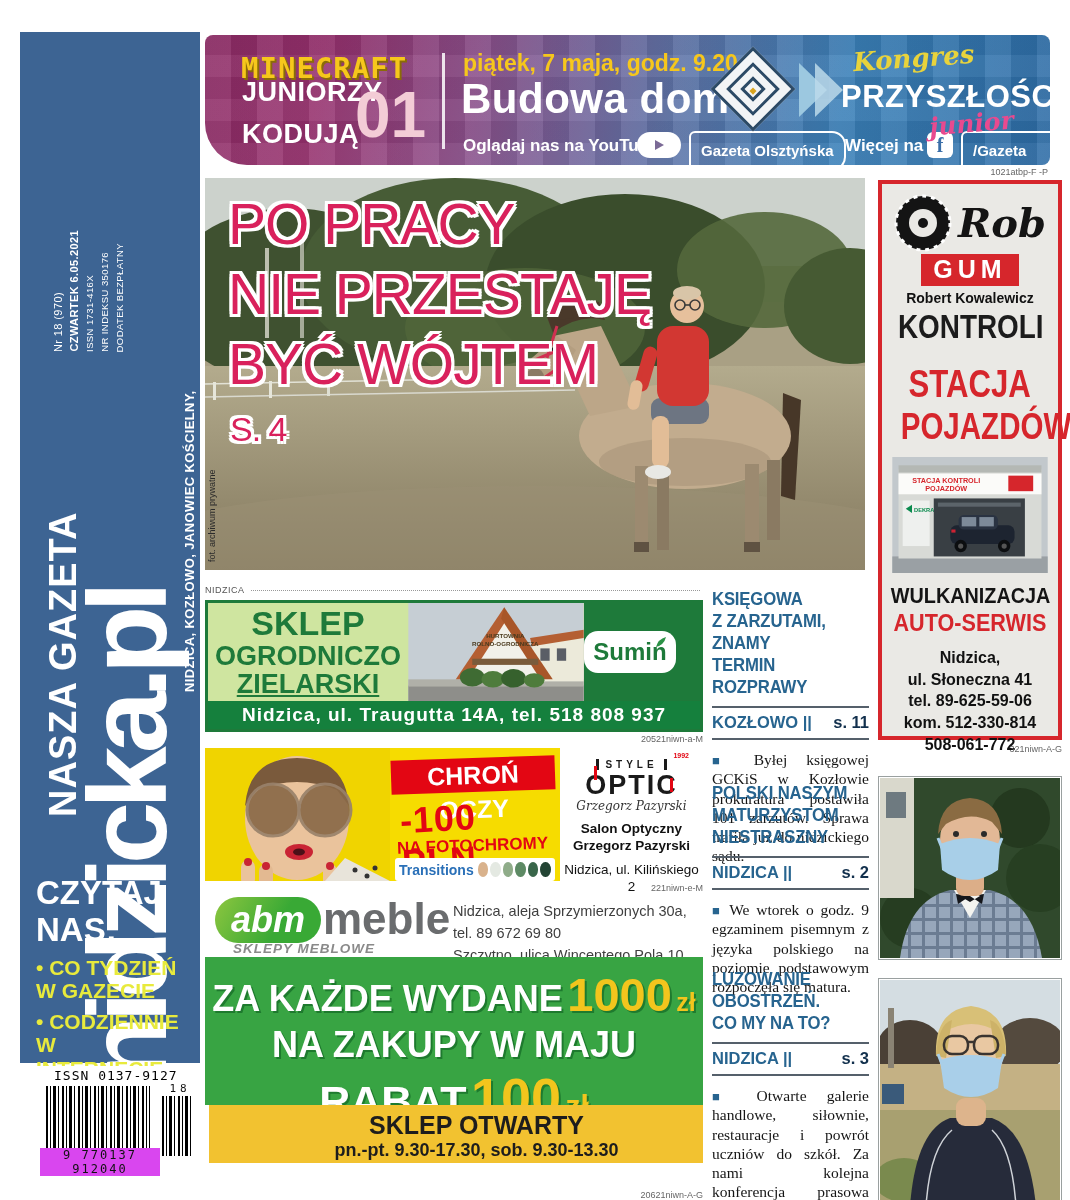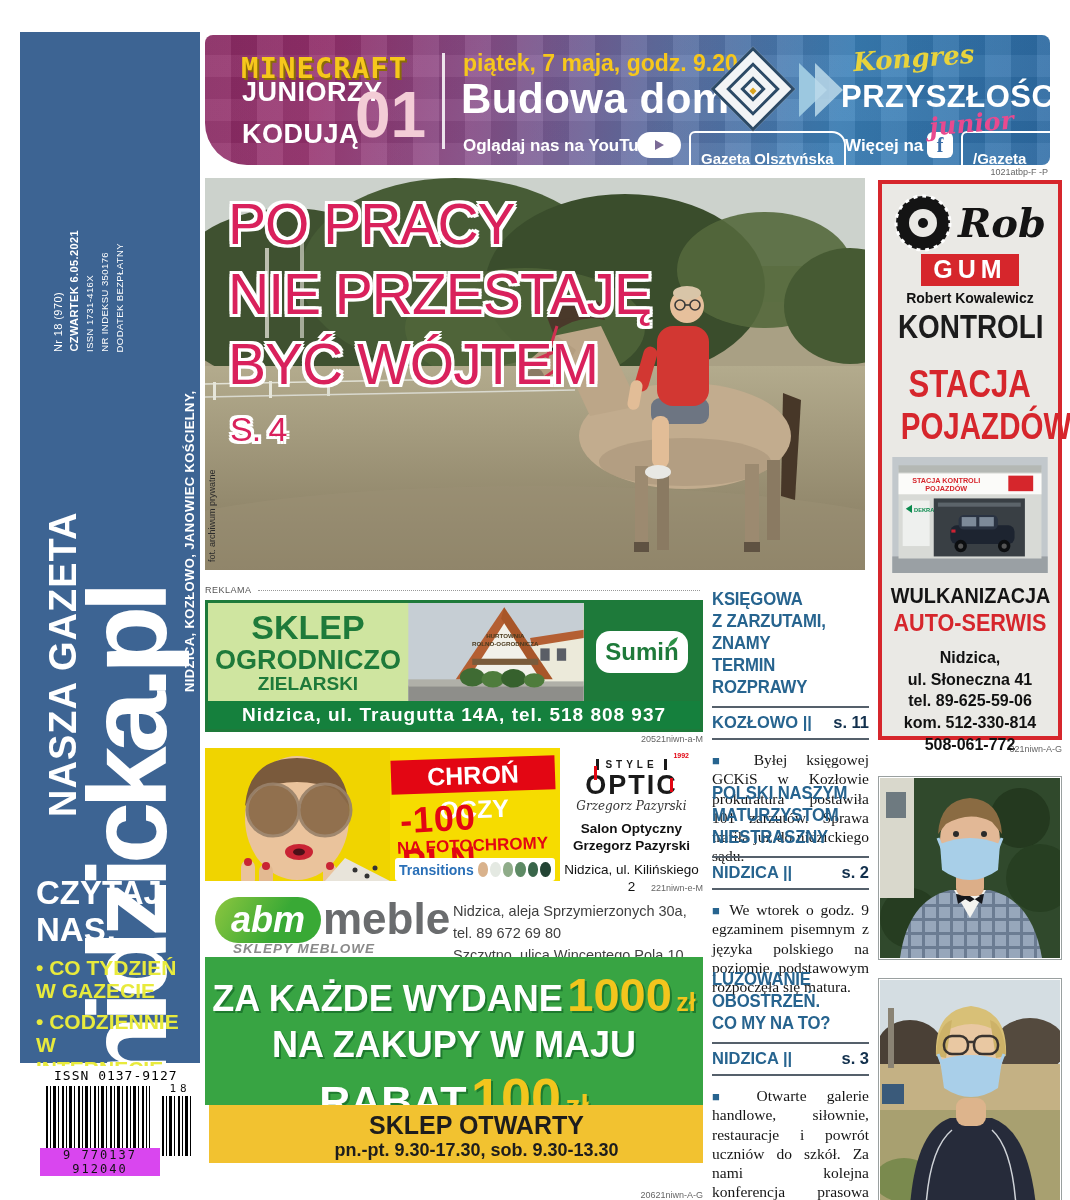--- a/index.html
+++ b/index.html
@@ -32,21 +32,21 @@
                repeating-linear-gradient(0deg,rgba(255,255,255,.05) 0 22px,rgba(0,0,0,.04) 22px 44px);}
   .mc{font-family:"DejaVu Sans Mono",monospace;font-weight:bold;font-size:29px;letter-spacing:1px;color:#f6c71c;
       text-shadow:2px 2px 0 #8a6c08;}
   .strand{color:#fff;font-weight:bold;font-size:27px;letter-spacing:.5px;line-height:1;}
   .ep{color:#f3ccd6;font-weight:bold;font-size:64px;line-height:1;}
   .bdiv{width:3px;background:rgba(255,255,255,.85);}
   .bdate{color:#f6c71c;font-weight:bold;font-size:23px;}
   .btitle{color:#fff;font-weight:bold;font-size:42px;letter-spacing:.5px;}
   .bwatch{color:#fff;font-weight:bold;font-size:17px;}
   .pill{border:2px solid #fff;border-radius:6px 14px 14px 6px;color:#fff;font-weight:bold;font-size:15px;
-        padding:16px 10px;line-height:20px;}
+        padding:8px 10px;line-height:20px;}
   .ytbadge{width:44px;height:26px;background:#fff;border-radius:13px;display:flex;align-items:center;justify-content:center;}
   .fbbadge{width:26px;height:26px;background:#fff;border-radius:6px;display:flex;align-items:center;justify-content:center;
            color:#3a6ea8;font-weight:bold;font-size:20px;font-family:"Liberation Serif",serif;}
   .kscript{font-family:"DejaVu Serif",serif;font-style:italic;font-weight:bold;font-size:26px;color:#e8d33c;}
   .kword{color:#fff;font-weight:bold;font-size:31px;letter-spacing:.5px;}
   .kjunior{font-family:"DejaVu Serif",serif;font-style:italic;font-weight:bold;font-size:25px;color:#e84a8f;}
 
   .adcode{color:#666;font-size:9px;text-align:right;}
 
   
@@ -299,50 +299,50 @@
       <div>Nidzica,</div>
       <div>ul. Słoneczna 41</div>
       <div>tel. 89-625-59-06</div>
       <div>kom. 512-330-814</div>
       <div>508-061-772</div>
     </div>
   </div>
   <div class="abs adcode" style="left:878px;top:744px;width:184px;">321niwn-A-G</div>
 
   <div class="abs" style="left:205px;top:585px;width:495px;display:flex;align-items:center;gap:6px;">
-    <span class="reklama">REKLAMA</span>
+    <span class="reklama">NIDZICA</span>
     <span class="dotline" style="flex:1;"></span>
   </div>
 
   <div class="abs garden">
     <div class="abs" style="left:0;top:0;width:200px;height:98px;display:flex;flex-direction:column;justify-content:center;">
       <div class="g-title" style="font-size:34px;">SKLEP</div>
       <div class="g-title" style="font-size:27px;">OGRODNICZO</div>
-      <div class="g-title" style="font-size:19px;">ZIELARSKI</div>
+      <div class="g-title" style="font-size:27px;text-decoration:underline;">ZIELARSKI</div>
     </div>
     <svg class="abs" style="left:200px;top:0;" width="176" height="98" viewBox="0 0 170 95">
       <rect x="0" y="0" width="170" height="95" fill="#c6ced4"></rect>
       <rect x="0" y="80" width="170" height="15" fill="#8e8e8a"></rect>
       <rect x="0" y="74" width="170" height="7" fill="#b0b0a8"></rect>
       <rect x="120" y="34" width="50" height="42" fill="#eceada"></rect>
       <polygon points="118,34 170,26 170,34 120,42" fill="#b45f33"></polygon>
       <rect x="128" y="44" width="9" height="12" fill="#5a5e66"></rect>
       <rect x="144" y="44" width="9" height="12" fill="#5a5e66"></rect>
       <polygon points="93,6 50,72 136,72" fill="#f2f1ea"></polygon>
       <polygon points="93,4 46,74 58,74 96,15" fill="#b45f33"></polygon>
       <polygon points="93,4 140,74 128,74 90,15" fill="#a85629"></polygon>
       <text x="94" y="34" font-size="6" font-weight="bold" fill="#4a3a1e" text-anchor="middle">HURTOWNIA</text>
       <text x="94" y="42" font-size="6" font-weight="bold" fill="#4a3a1e" text-anchor="middle">ROLNO-OGRODNICZA</text>
       <rect x="62" y="54" width="64" height="6" fill="#7a5b3b"></rect>
       <ellipse cx="62" cy="72" rx="12" ry="9" fill="#3f6b33"></ellipse>
       <ellipse cx="82" cy="74" rx="11" ry="8" fill="#4e7c3c"></ellipse>
       <ellipse cx="102" cy="73" rx="12" ry="9" fill="#36612d"></ellipse>
       <ellipse cx="122" cy="75" rx="10" ry="7" fill="#4e7c3c"></ellipse>
     </svg>
-    <div class="abs" style="left:376px;top:0;width:116px;height:98px;background:#1e7a3a;display:flex;align-items:center;justify-content:center;">
+    <div class="abs" style="left:376px;top:0;width:116px;height:98px;background:#1e7a3a;display:flex;align-items:center;">
       <div class="sumin-pill">
         <span>Sumin</span>
         <svg width="14" height="14" viewBox="0 0 14 14" style="position:absolute;right:8px;top:4px;">
           <path d="M2,12 Q4,4 12,2 Q10,10 2,12 Z" fill="#2c9246"></path>
         </svg>
       </div>
     </div>
     <div class="g-footer">Nidzica, ul. Traugutta 14A, tel. 518 808 937</div>
   </div>
   <div class="abs adcode" style="left:205px;top:734px;width:498px;">20521niwn-a-M</div>

